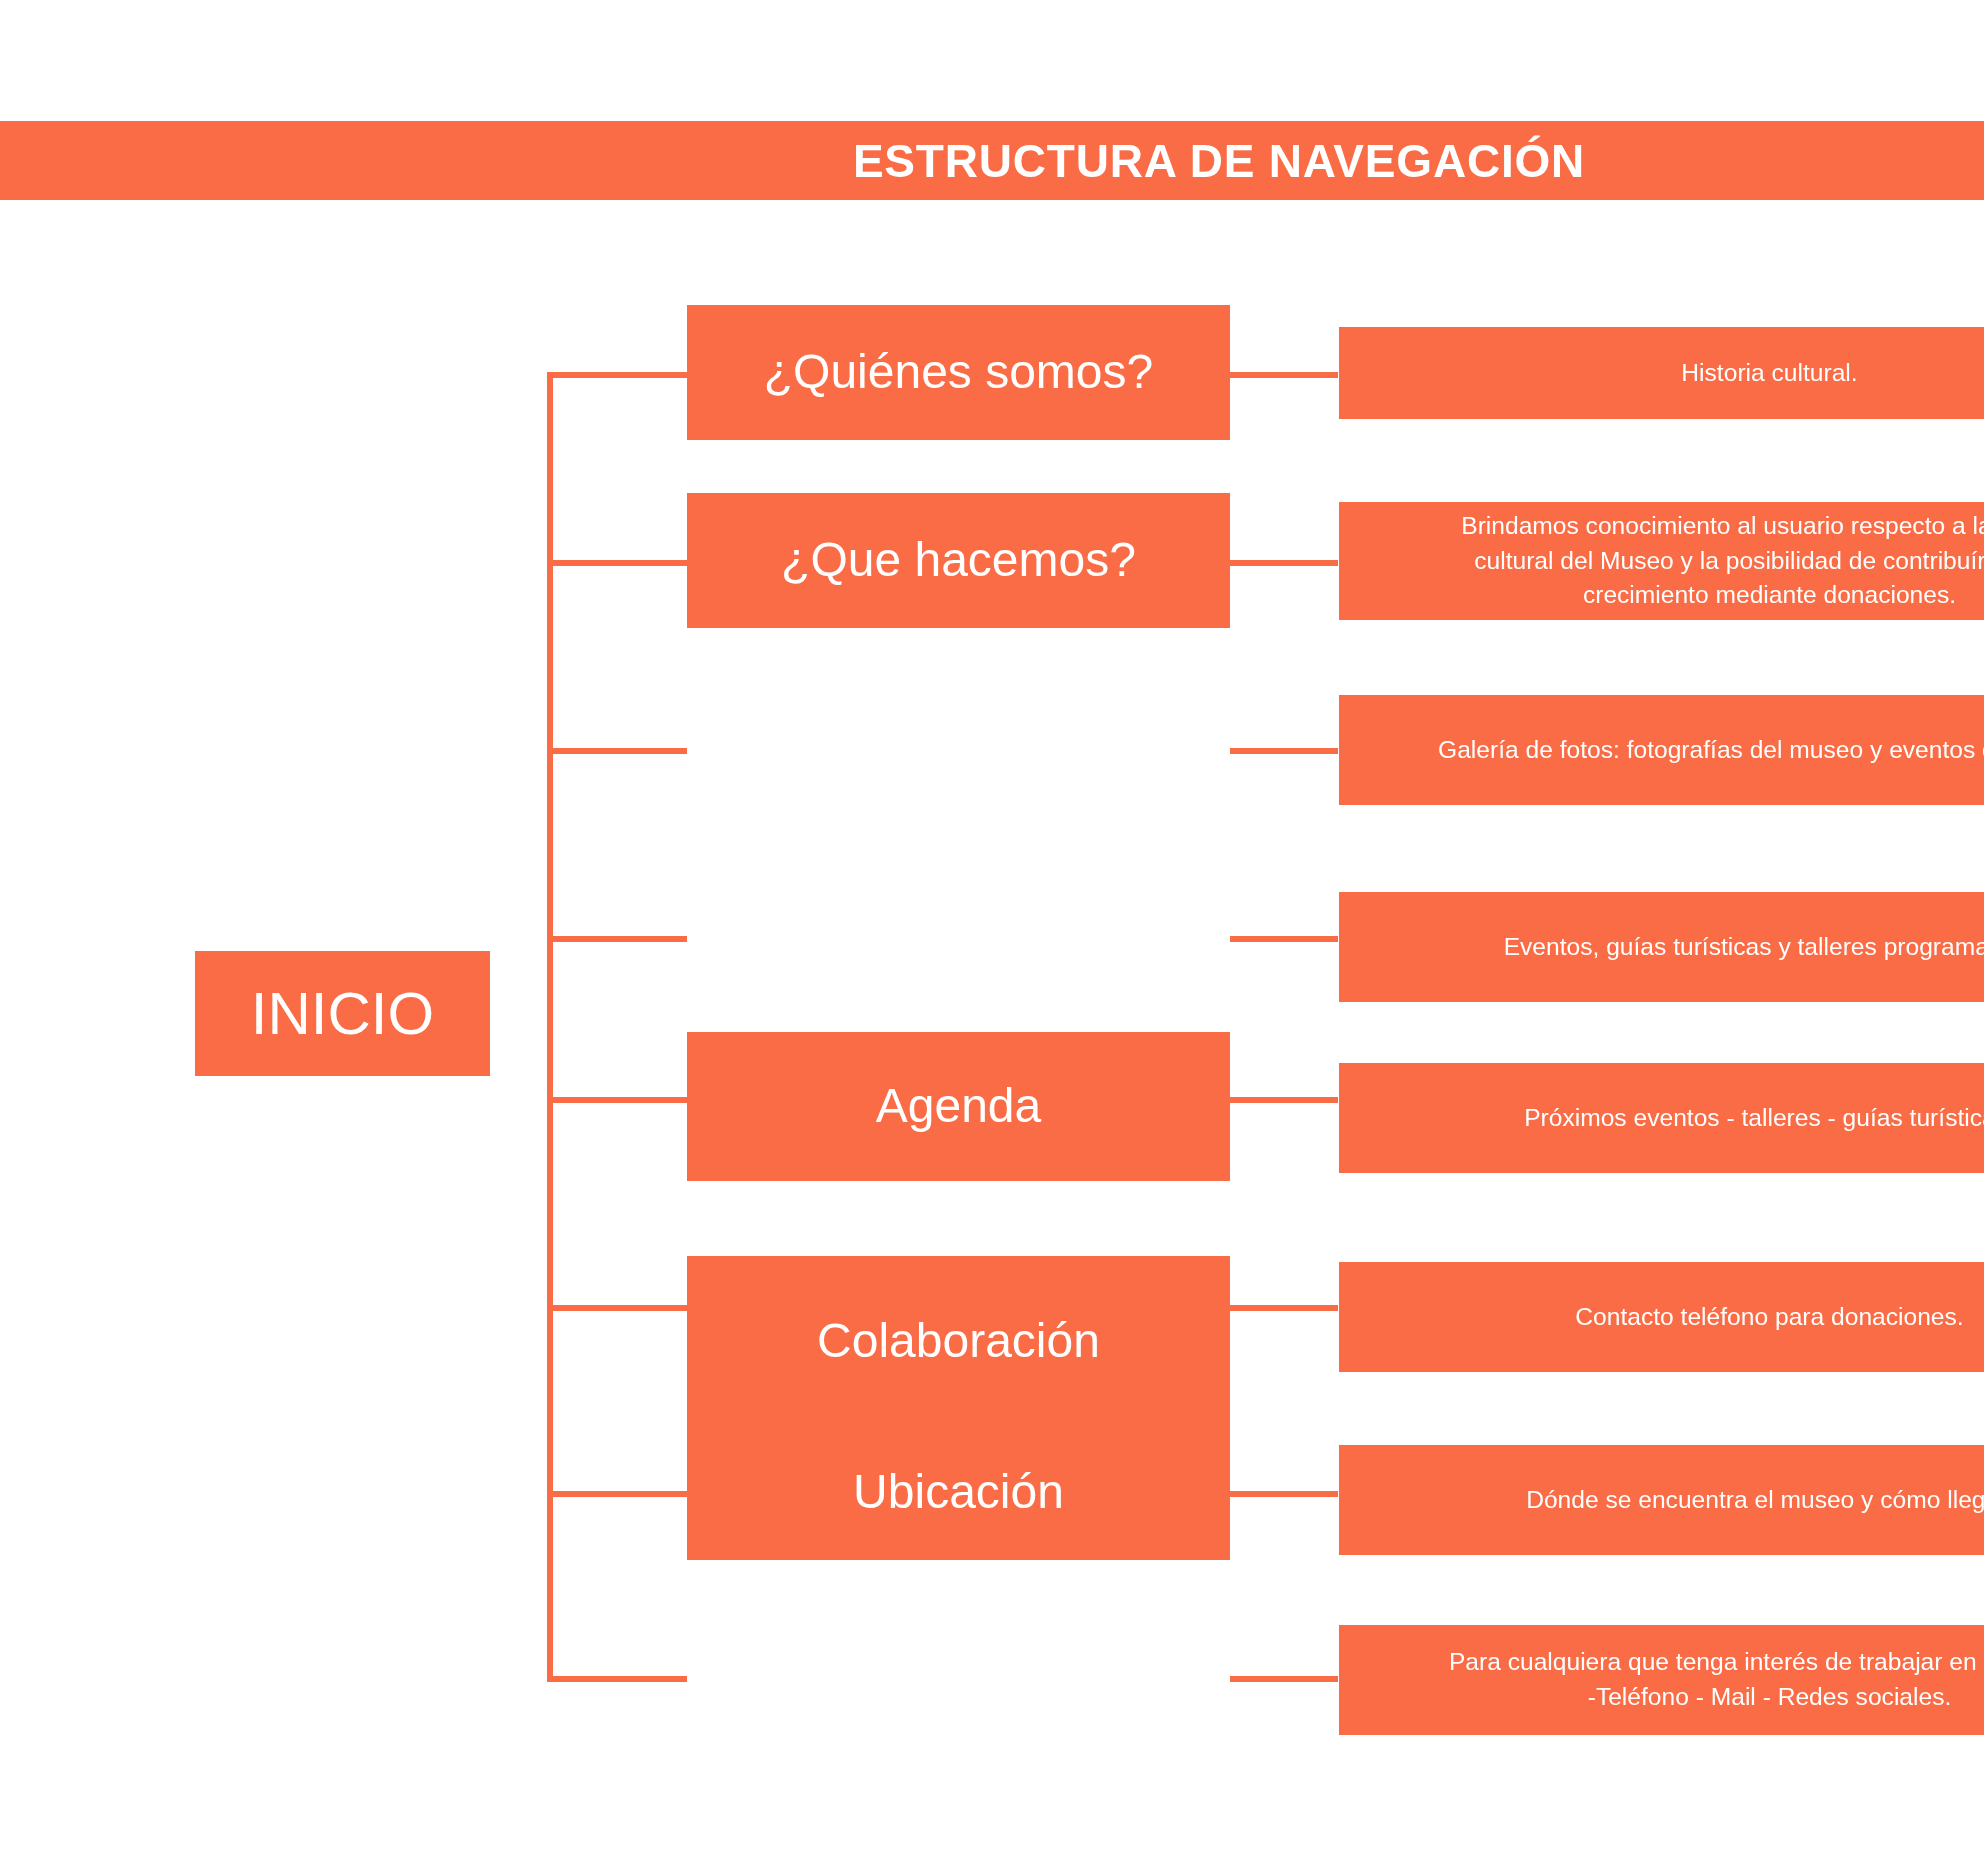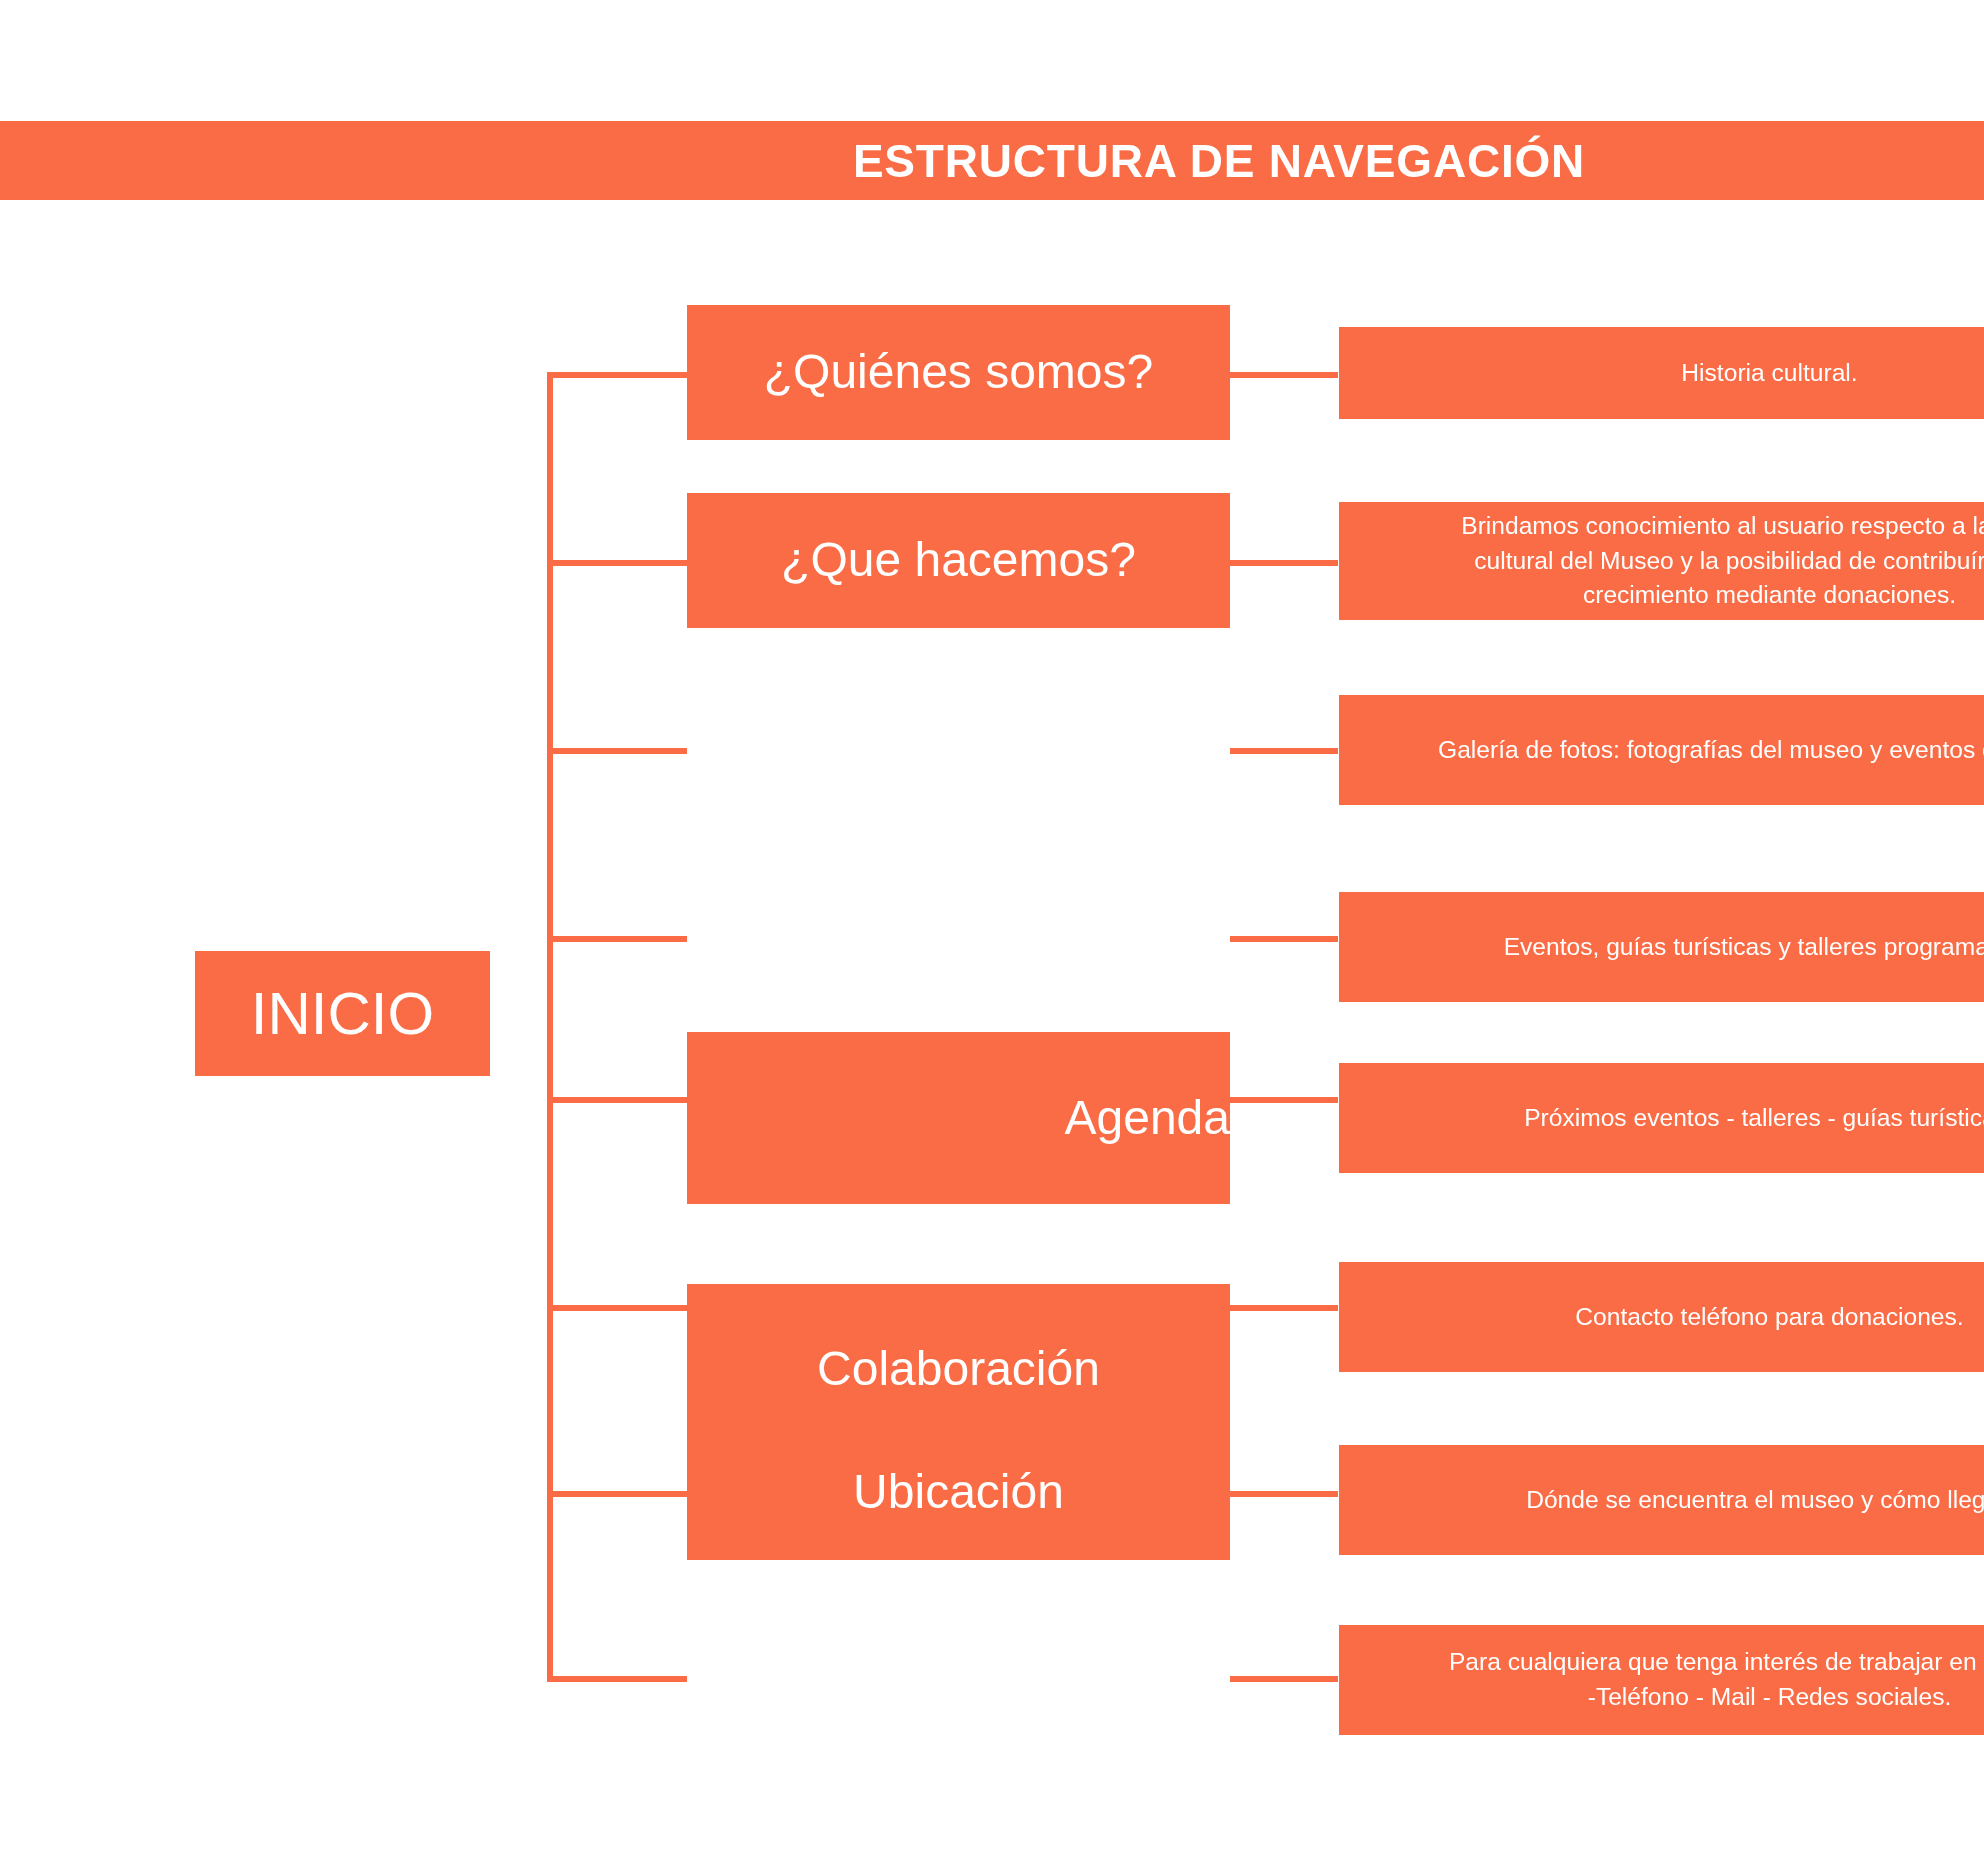--- a/index.html
+++ b/index.html
@@ -107,24 +107,24 @@
   <div class="line branch" style="top:1305px;"></div>
   <div class="line branch" style="top:1491px;"></div>
   <div class="line branch" style="top:1676px;"></div>
 
   <div class="box nav-box" style="top:305px;height:135px;">
     <span>¿Quiénes somos?</span>
   </div>
   <div class="box nav-box" style="top:493px;height:135px;text-align:right;">
     <span>¿Que hacemos?</span>
   </div>
-  <div class="box nav-box" style="top:1032px;height:172px;justify-content:flex-end;">
+  <div class="box nav-box" style="top:1032px;height:149px;">
     <span>Agenda</span>
   </div>
-  <div class="box nav-box" style="top:1284px;height:170px;">
+  <div class="box nav-box" style="top:1256px;height:170px;">
     <span>Colaboración</span>
   </div>
   <div class="box nav-box" style="top:1425px;height:135px;">
     <span>Ubicación</span>
   </div>
 
   <div class="line desc-link" style="top:372px;"></div>
   <div class="line desc-link" style="top:560px;"></div>
   <div class="line desc-link" style="top:748px;"></div>
   <div class="line desc-link" style="top:936px;"></div>

